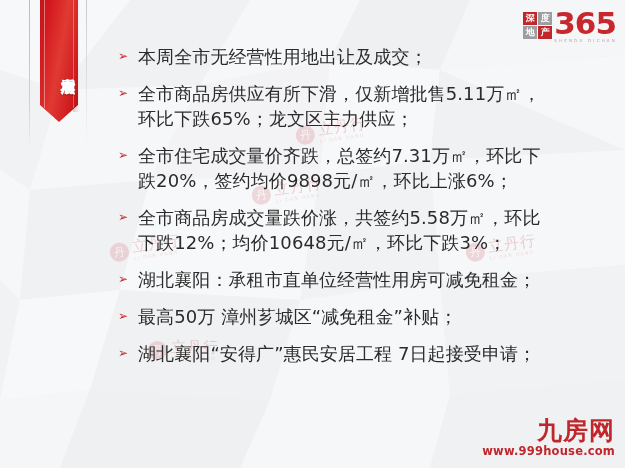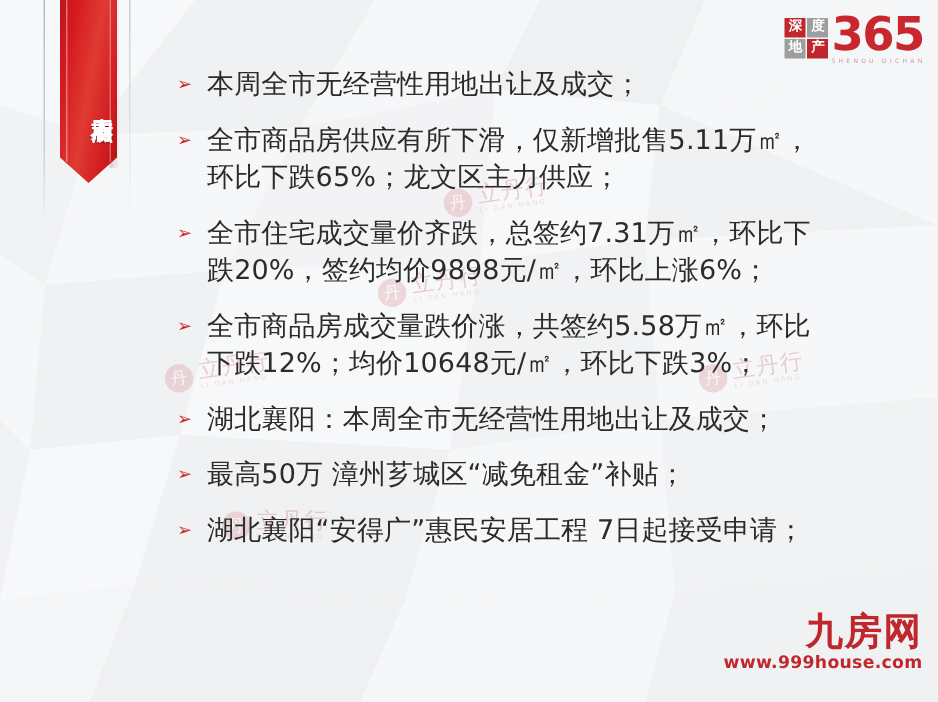--- a/index.html
+++ b/index.html
@@ -217,21 +217,21 @@
     font-size: 4.5px;
     letter-spacing: 1.4px;
     margin-top: 2px;
     font-family: "DejaVu Sans", "Liberation Sans", sans-serif;
   }
 
   
   .site-logo {
     position: absolute;
     right: 10px;
-    bottom: 20px;
+    bottom: 10px;
     text-align: right;
   }
   .site-cn {
     color: #c0272d;
     font-size: 25px;
     line-height: 27px;
     font-weight: 700;
     letter-spacing: 1px;
     font-family: "DejaVu Serif", "Liberation Serif", serif;
   }
@@ -360,21 +360,21 @@
       <span class="bullet-text">全市住宅成交量价齐跌，总签约7.31万㎡，环比下跌20%，签约均价9898元/㎡，环比上涨6%；</span>
     </div>
 
     <div class="bullet-row">
       <span class="bullet-arrow">➢</span>
       <span class="bullet-text">全市商品房成交量跌价涨，共签约5.58万㎡，环比下跌12%；均价10648元/㎡，环比下跌3%；</span>
     </div>
 
     <div class="bullet-row">
       <span class="bullet-arrow">➢</span>
-      <span class="bullet-text">湖北襄阳：本周全市无经营性用地出让及成交；</span>
+      <span class="bullet-text">湖北襄阳：承租市直单位经营性用房可减免租金；</span>
     </div>
 
     <div class="bullet-row">
       <span class="bullet-arrow">➢</span>
       <span class="bullet-text">最高50万 漳州芗城区“减免租金”补贴；</span>
     </div>
 
     <div class="bullet-row">
       <span class="bullet-arrow">➢</span>
       <span class="bullet-text">湖北襄阳“安得广”惠民安居工程 7日起接受申请；</span>

